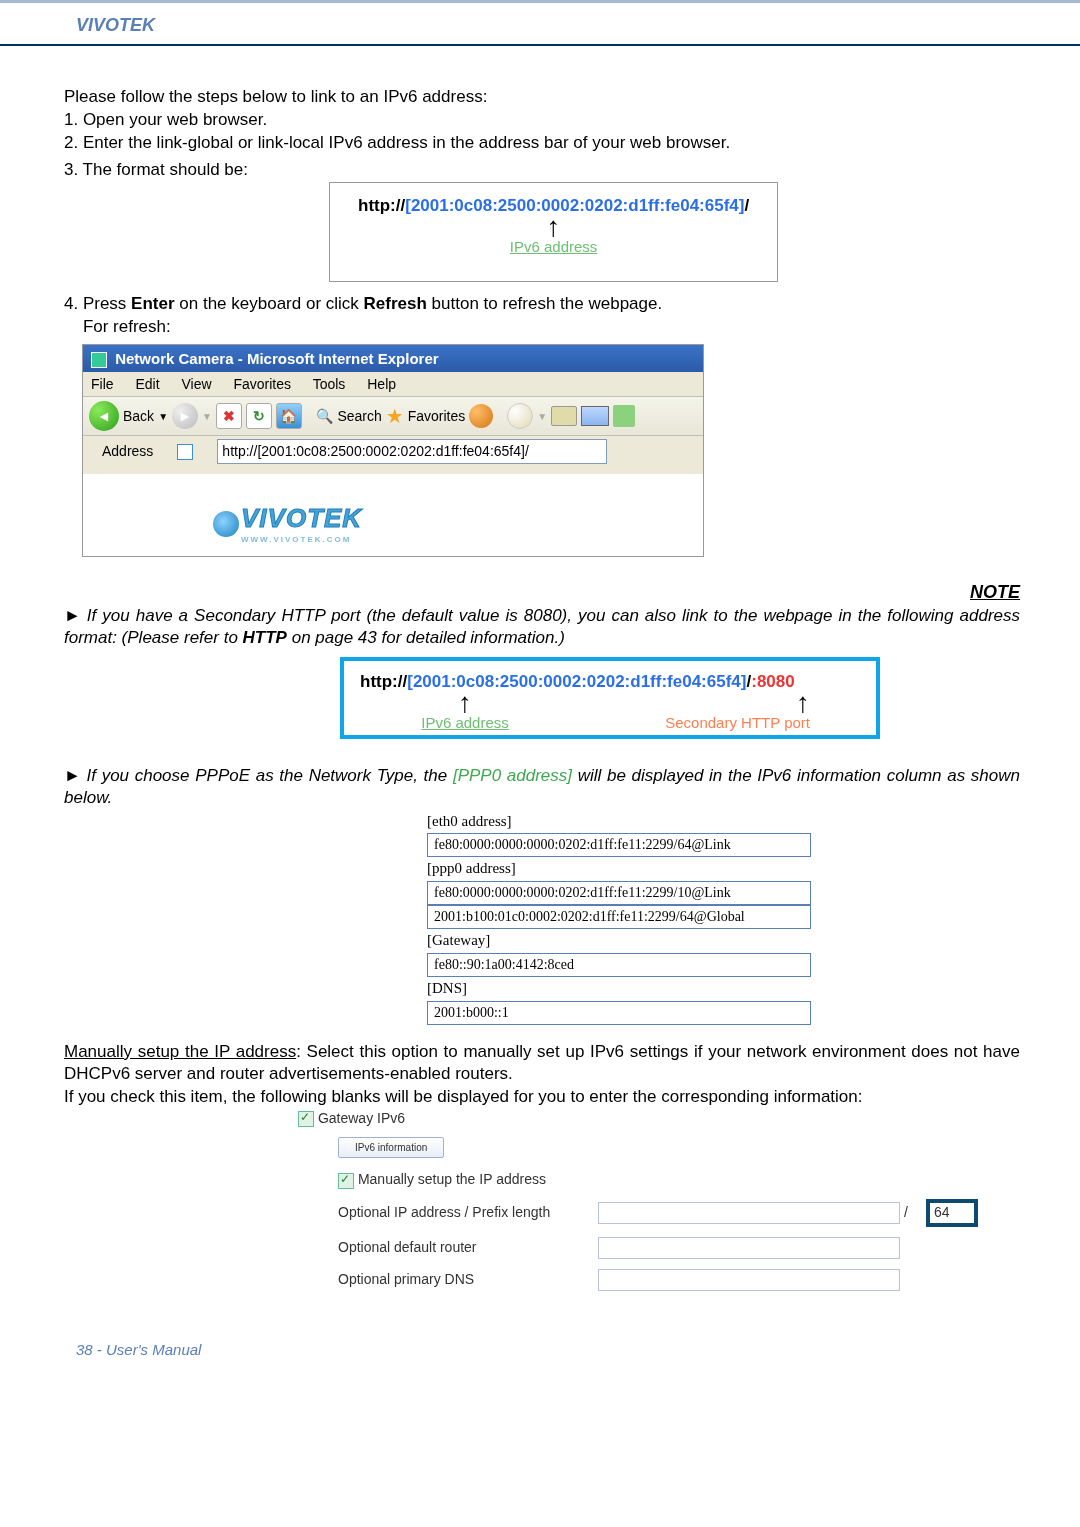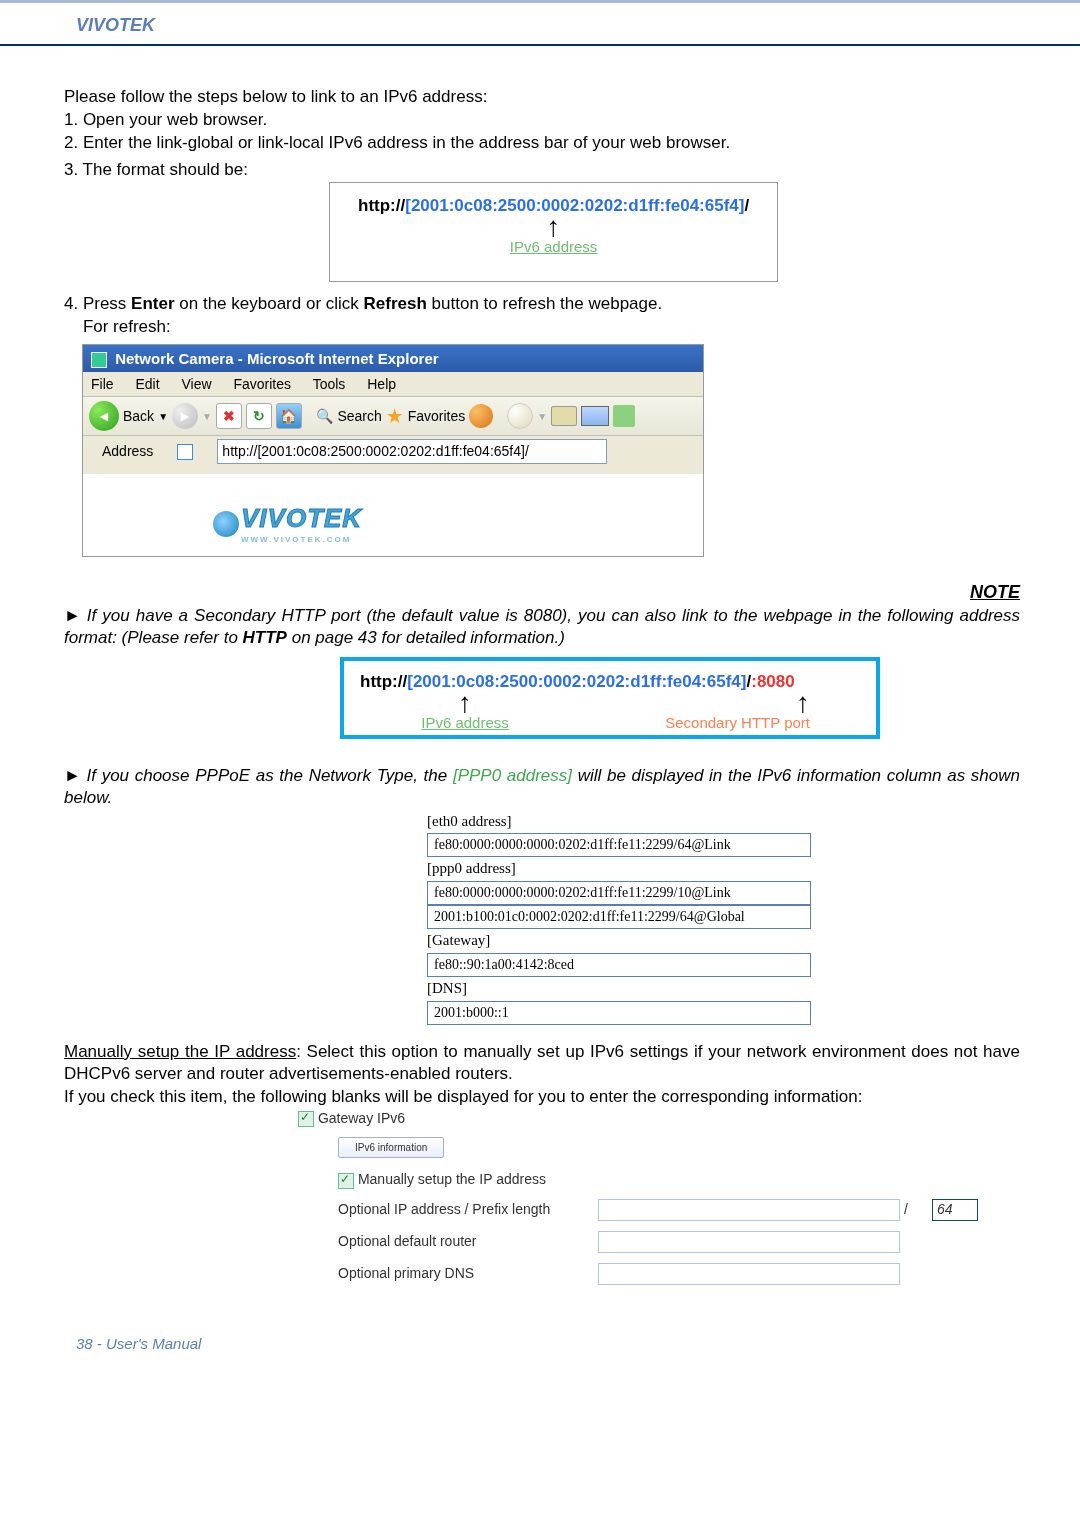--- a/index.html
+++ b/index.html
@@ -143,21 +143,21 @@
     display: inline-block;
     margin: 10px 0 12px 40px;
     font-size: 10px;
   }
   .form-row { margin: 10px 0 10px 40px; display:flex; align-items:center; }
   .form-row .lbl { width: 260px; }
   .tinput {
     width: 300px; height: 20px; border: 1px solid #b5c4da;
     background: #fff;
   }
-  .tinput-sm { width:40px; height:20px; border:1px solid #0c4a6e; background:#fff; margin-left:20px;font-style:italic; }
+  .tinput-sm { width:40px; height:20px; border:4px solid #0c4a6e; background:#fff; margin-left:14px; }
   .footer {
     color: #5a7fb5;
     font-style: italic;
     font-size: 15px;
     padding: 40px 0 20px 76px;
   }
 </style>
 </head>
 <body>
 

